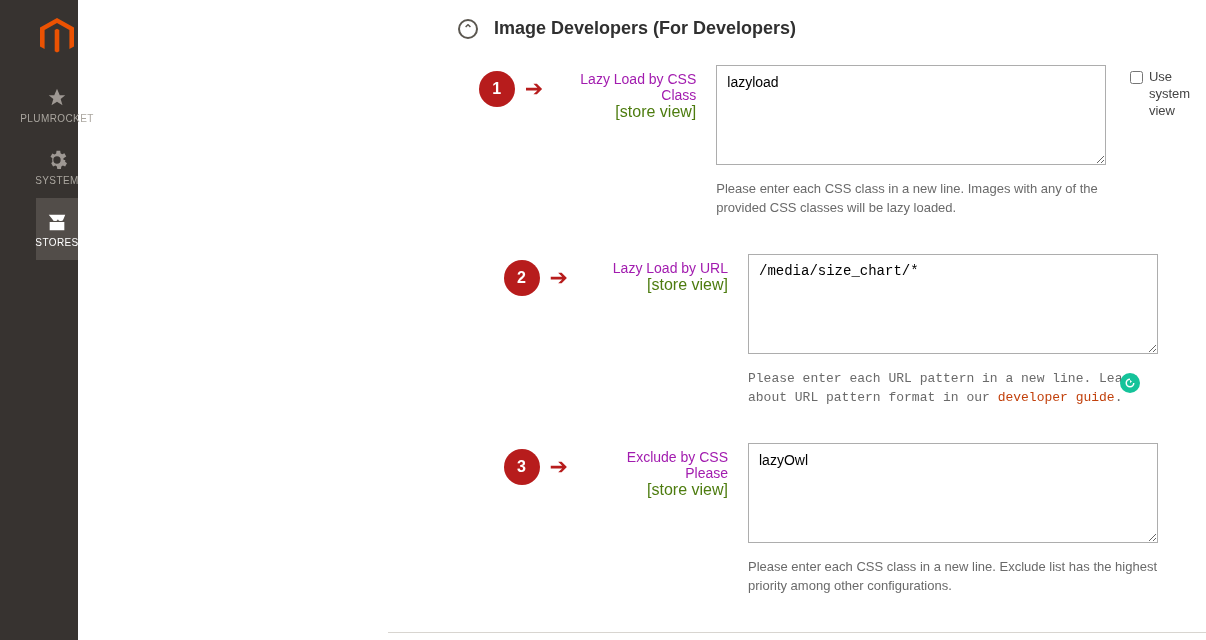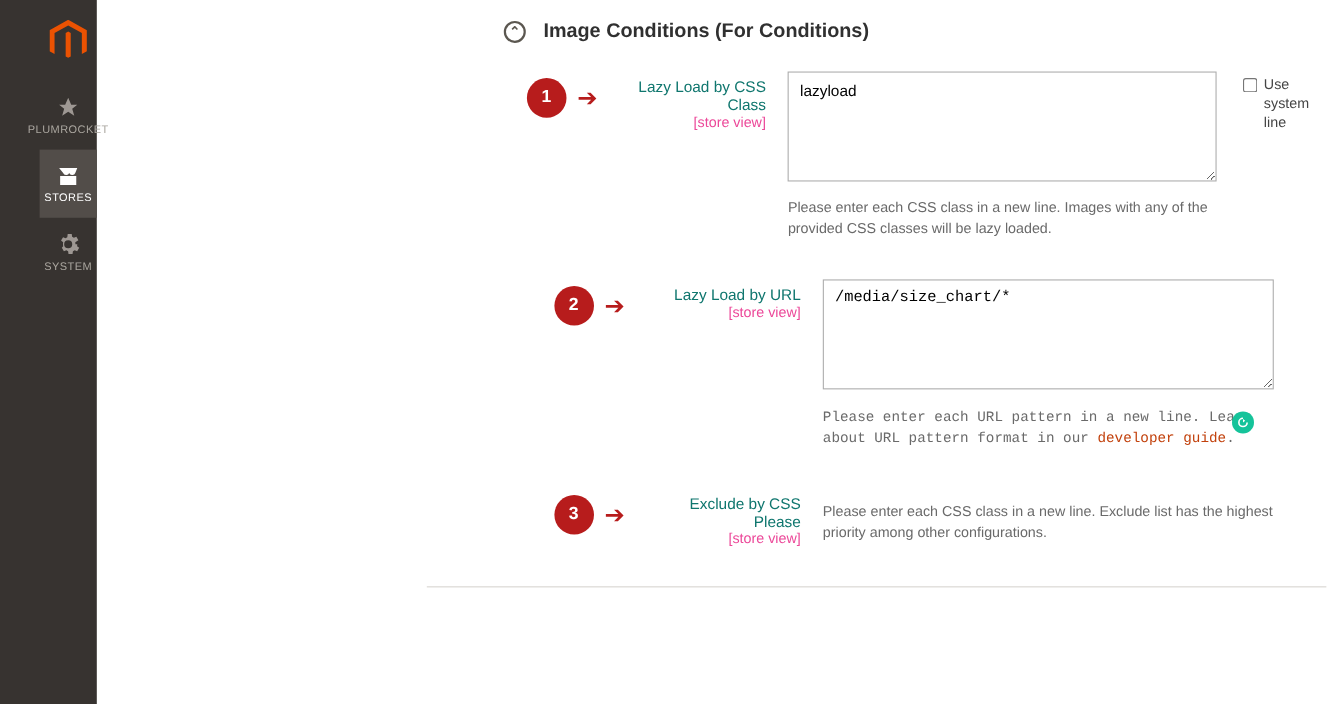--- a/index.html
+++ b/index.html
@@ -8,21 +8,21 @@
     font-family: -apple-system, BlinkMacSystemFont, "Segoe UI", Helvetica, Arial, sans-serif;
     font-size: 14px;
     color: #333;
     background: #fff;
   }
 
   
   .sidebar {
     position: fixed;
     left: 0; top: 0; bottom: 0;
-    width: 88px;
+    width: 78px;
     background: #373330;
     color: #aaa69f;
     display: flex;
     flex-direction: column;
     align-items: stretch;
     padding-left: 36px;
   }
   .logo-wrap {
     height: 74px;
     display: flex;
@@ -106,22 +106,22 @@
     color: #b71c1c;
     font-size: 22px;
     margin-right: 20px;
   }
   .label-col {
     width: 160px;
     text-align: right;
     padding-right: 20px;
     padding-top: 6px;
   }
-  .label-col .lbl { display: block; font-size: 14px; color: #0f766e; }
-  .label-col .scope { display: block; font-size: 13px; color: #ec4899; }
+  .label-col .lbl { display: block; font-size: 14px; color: #a21caf; }
+  .label-col .scope { display: block; font-size: 16px; color: #4d7c0f; }
 
   .field-col { width: 410px; }
   .field-col textarea {
     width: 100%;
     height: 100px;
     padding: 8px 10px;
     font: inherit;
     border: 1px solid #adadad;
     resize: both;
   }
@@ -182,59 +182,59 @@
     </svg>
   </div>
 
   <div class="sidebar-item">
     <svg width="22" height="22" viewBox="0 0 24 24">
       <path d="M12 2l3 7h6l-5 4 2 7-6-4-6 4 2-7-5-4h6z" fill="#9e9893"></path>
     </svg>
     <span>PLUMROCKET</span>
   </div>
 
+  <div class="sidebar-item">
+    <svg width="22" height="22" viewBox="0 0 24 24">
+      <path d="M12 8a4 4 0 1 0 0 8 4 4 0 0 0 0-8Zm9 4c0 .7-.1 1.3-.2 2l2.1 1.6-2 3.4-2.5-1a8 8 0 0 1-1.7 1l-.4 2.7h-4l-.4-2.7a8 8 0 0 1-1.7-1l-2.5 1-2-3.4L7 14c-.1-.7-.2-1.3-.2-2s.1-1.3.2-2L4.9 8.4l2-3.4 2.5 1a8 8 0 0 1 1.7-1L11.5 2h4l.4 2.7a8 8 0 0 1 1.7 1l2.5-1 2 3.4L19 10c.1.7.2 1.3.2 2Z" fill="#9e9893"></path>
+    </svg>
+    <span>SYSTEM</span>
+  </div>
+
   <div class="sidebar-item active">
     <svg width="22" height="22" viewBox="0 0 24 24">
       <path d="M3 4h18l-2 5a3 3 0 0 1-3 2 3 3 0 0 1-3-2 3 3 0 0 1-3 2 3 3 0 0 1-3-2L3 4Zm1 8h16v9H4v-9Z" fill="#ffffff"></path>
     </svg>
     <span>STORES</span>
   </div>
-
-  <div class="sidebar-item">
-    <svg width="22" height="22" viewBox="0 0 24 24">
-      <path d="M12 8a4 4 0 1 0 0 8 4 4 0 0 0 0-8Zm9 4c0 .7-.1 1.3-.2 2l2.1 1.6-2 3.4-2.5-1a8 8 0 0 1-1.7 1l-.4 2.7h-4l-.4-2.7a8 8 0 0 1-1.7-1l-2.5 1-2-3.4L7 14c-.1-.7-.2-1.3-.2-2s.1-1.3.2-2L4.9 8.4l2-3.4 2.5 1a8 8 0 0 1 1.7-1L11.5 2h4l.4 2.7a8 8 0 0 1 1.7 1l2.5-1 2 3.4L19 10c.1.7.2 1.3.2 2Z" fill="#9e9893"></path>
-    </svg>
-    <span>SYSTEM</span>
-  </div>
 </nav>
 
 <main class="main">
 
   <div class="section-head">
     <span class="toggle">⌃</span>
-    <span>Image Conditions (For Conditions)</span>
+    <span>Image Developers (For Developers)</span>
   </div>
 
   <div class="form-row">
     <div class="annot-col">
       <span class="bubble">1</span>
       <span class="arrow">➔</span>
     </div>
     <div class="label-col">
       <span class="lbl">Lazy Load by CSS Class</span>
       <span class="scope">[store view]</span>
     </div>
     <div class="field-col">
       <textarea style="">lazyload</textarea>
       <div class="hint">Please enter each CSS class in a new line. Images with any of the provided CSS classes will be lazy loaded.</div>
     </div>
     <div class="side-col">
       <label>
         <input type="checkbox" style="">
-        <span>Use system line</span>
+        <span>Use system view</span>
       </label>
     </div>
   </div>
 
   <div class="form-row" style="margin-top:20px;">
     <div class="annot-col">
       <span class="bubble">2</span>
       <span class="arrow">➔</span>
     </div>
     <div class="label-col">
@@ -259,20 +259,21 @@
   <div class="form-row" style="margin-top:20px;">
     <div class="annot-col">
       <span class="bubble">3</span>
       <span class="arrow">➔</span>
     </div>
     <div class="label-col">
       <span class="lbl">Exclude by CSS Please</span>
       <span class="scope">[store view]</span>
     </div>
     <div class="field-col">
+      <textarea style="">lazyOwl</textarea>
       <div class="hint">Please enter each CSS class in a new line. Exclude list has the highest priority among other configurations.</div>
     </div>
     <div class="side-col"></div>
   </div>
 
   <hr class="divider">
 
   <div class="add-settings">
     
     

